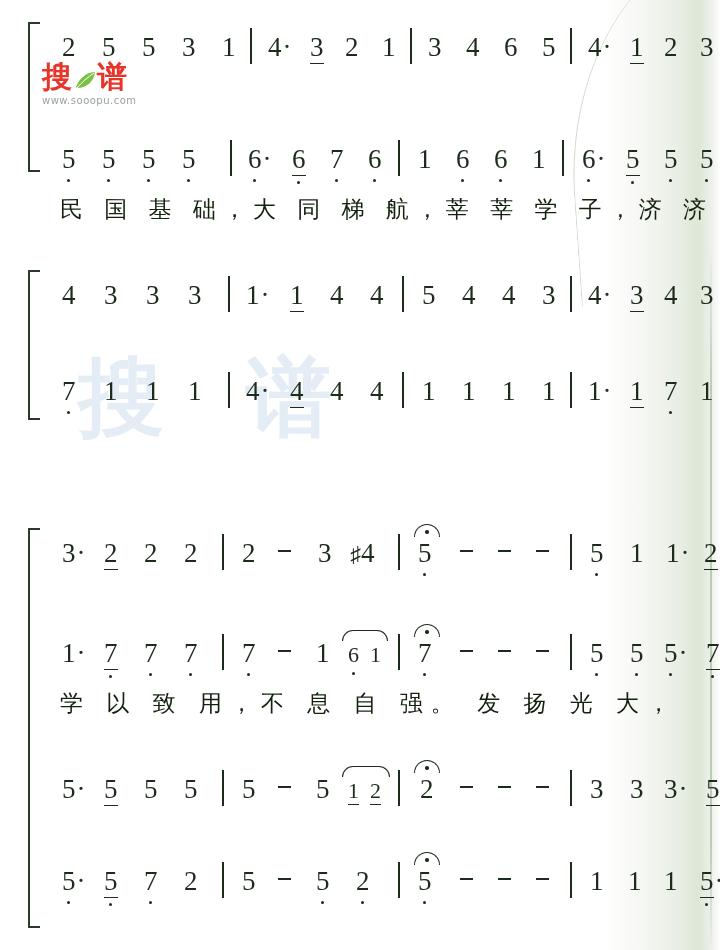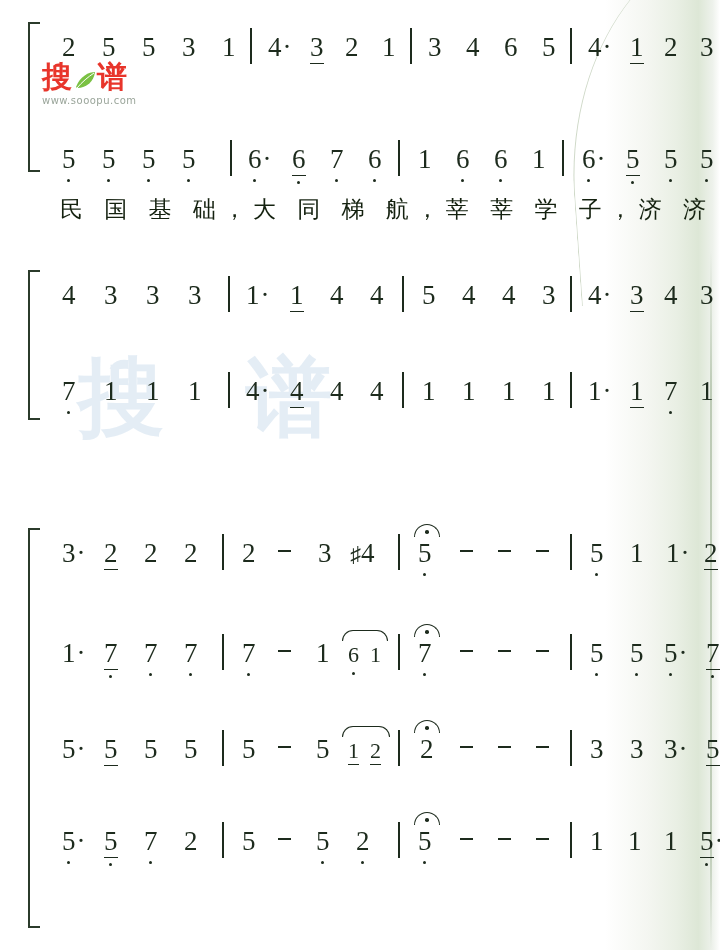--- a/index.html
+++ b/index.html
@@ -408,20 +408,23 @@
       <span class="dash" style="left:494px;"></span>
       <span class="bar" style="left:528px;"></span>
 
       <span class="n" style="left:548px;"><span class="core dotlow">5</span></span>
       <span class="n" style="left:588px;"><span class="core dotlow">5</span></span>
       <span class="n" style="left:622px;"><span class="core dotlow">5</span><span class="augdot">·</span></span>
       <span class="n" style="left:664px;"><span class="core ul dotlow">7</span></span>
 
     </div>
 
+    <div class="lyric-line">
+      <span class="ly" style="left:18px; letter-spacing:8px;">学 以 致 用，不 息 自 强。 发 扬 光 大，</span>
+    </div>
 
     <div style="height:40px;"></div>
 
     <div class="line">
       <span class="n" style="left:20px;">5<span class="augdot">·</span></span>
       <span class="n" style="left:62px;"><span class="core ul">5</span></span>
       <span class="n" style="left:102px;">5</span>
       <span class="n" style="left:142px;">5</span>
       <span class="bar" style="left:180px;"></span>
 

